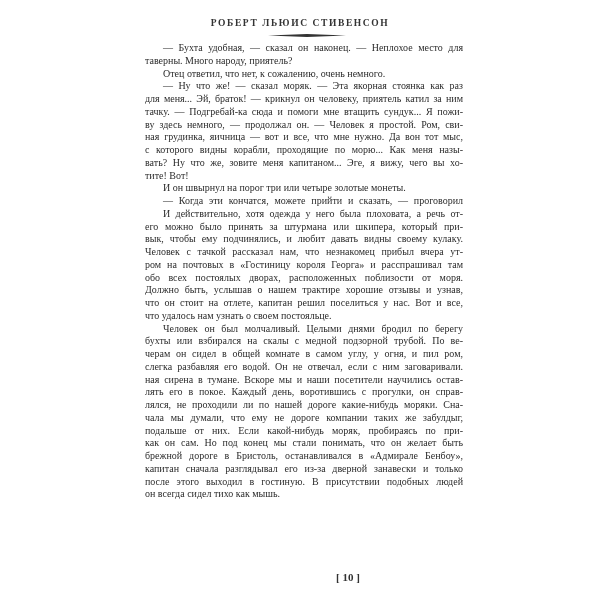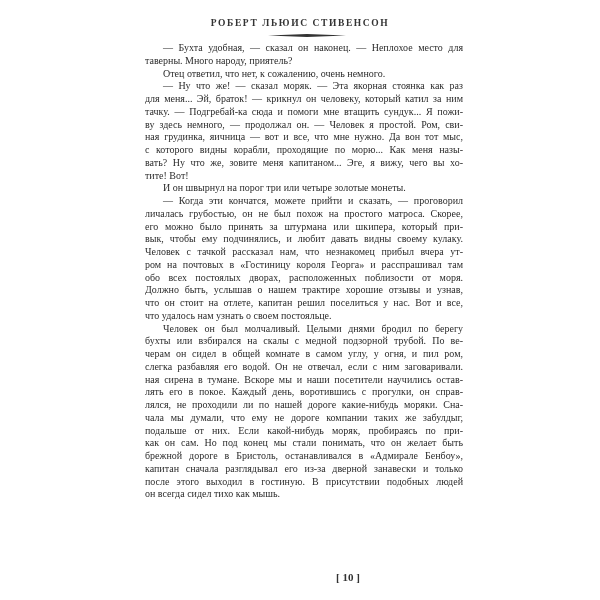--- a/index.html
+++ b/index.html
@@ -37,30 +37,30 @@
     <svg width="78" height="3" viewBox="0 0 78 3">
       <polygon points="0,1.5 39,0 78,1.5 39,3" fill="#333"></polygon>
     </svg>
   </div>
 
   <div class="text-block" id="text-block">
       <span class="line indent">— Бухта удобная, — сказал он наконец. — Неплохое место для</span>
       <span class="line last">таверны. Много народу, приятель?</span>
       <span class="line indent last">Отец ответил, что нет, к сожалению, очень немного.</span>
       <span class="line indent">— Ну что же! — сказал моряк. — Эта якорная стоянка как раз</span>
-      <span class="line">для меня... Эй, браток! — крикнул он человеку, который катил за ним</span>
+      <span class="line">для меня... Эй, браток! — крикнул он человеку, приятель катил за ним</span>
       <span class="line">тачку. — Подгребай-ка сюда и помоги мне втащить сундук... Я пожи-</span>
       <span class="line">ву здесь немного, — продолжал он. — Человек я простой. Ром, сви-</span>
       <span class="line">ная грудинка, яичница — вот и все, что мне нужно. Да вон тот мыс,</span>
       <span class="line">с которого видны корабли, проходящие по морю... Как меня назы-</span>
       <span class="line">вать? Ну что же, зовите меня капитаном... Эге, я вижу, чего вы хо-</span>
       <span class="line last">тите! Вот!</span>
       <span class="line indent last">И он швырнул на порог три или четыре золотые монеты.</span>
       <span class="line indent">— Когда эти кончатся, можете прийти и сказать, — проговорил</span>
-      <span class="line">личалась грубостью, он не был похож на простого матроса. Скорее,</span>
+      <span class="line indent">И действительно, хотя одежда у него была плоховата, а речь от-</span>
       <span class="line">его можно было принять за штурмана или шкипера, который при-</span>
       <span class="line">вык, чтобы ему подчинялись, и любит давать видны своему кулаку.</span>
       <span class="line">Человек с тачкой рассказал нам, что незнакомец прибыл вчера ут-</span>
       <span class="line">ром на почтовых в «Гостиницу короля Георга» и расспрашивал там</span>
       <span class="line">обо всех постоялых дворах, расположенных поблизости от моря.</span>
       <span class="line">Должно быть, услышав о нашем трактире хорошие отзывы и узнав,</span>
       <span class="line">что он стоит на отлете, капитан решил поселиться у нас. Вот и все,</span>
       <span class="line last">что удалось нам узнать о своем постояльце.</span>
       <span class="line indent">Человек он был молчаливый. Целыми днями бродил по берегу</span>
       <span class="line">бухты или взбирался на скалы с медной подзорной трубой. По ве-</span>

